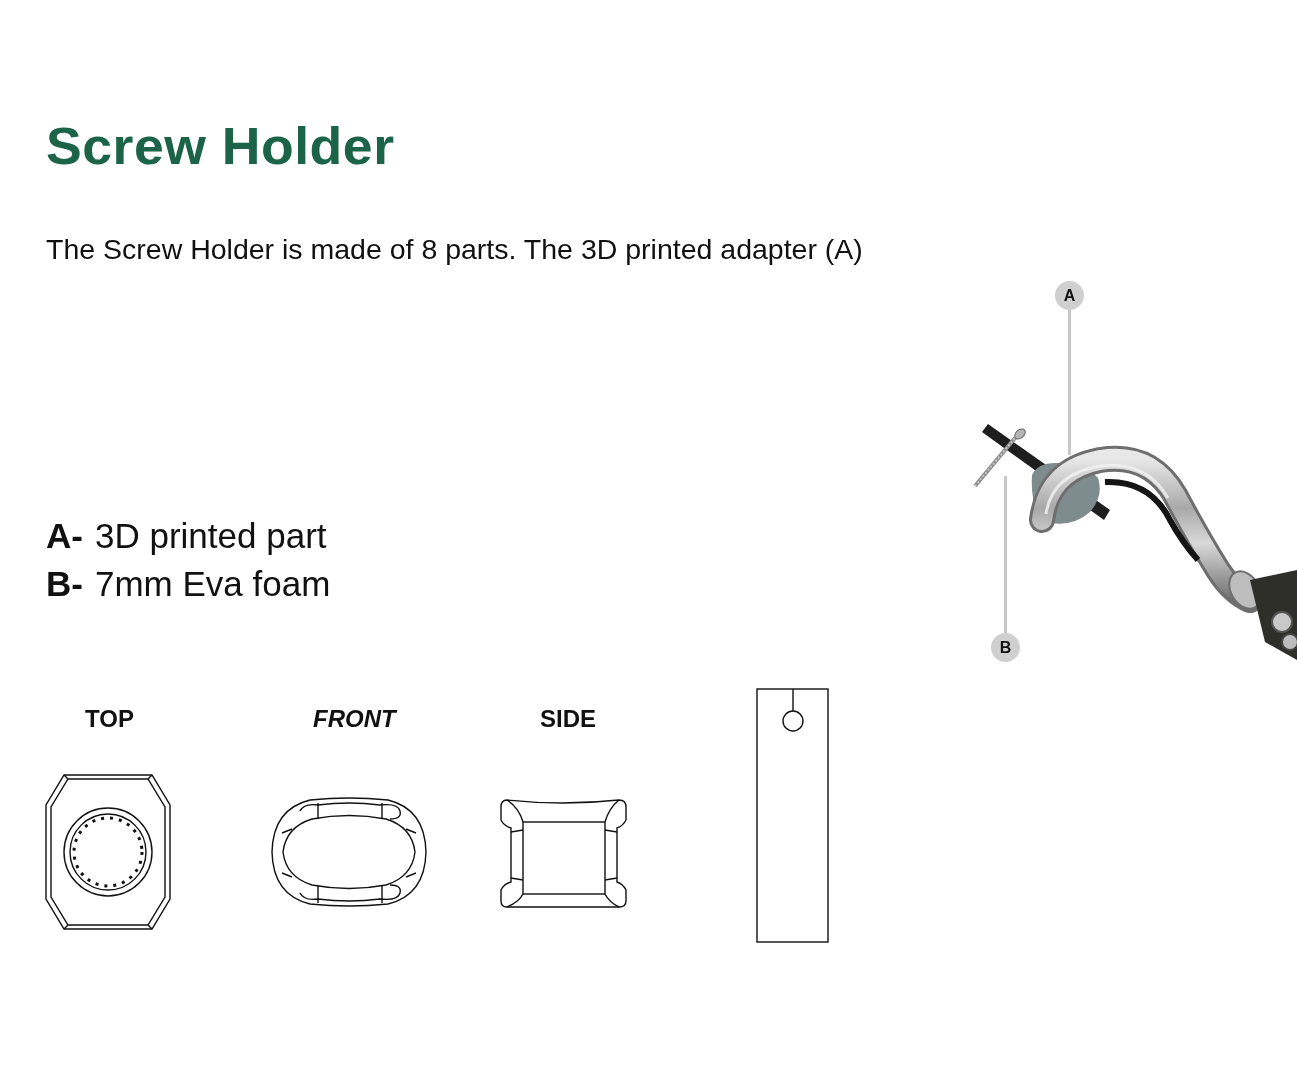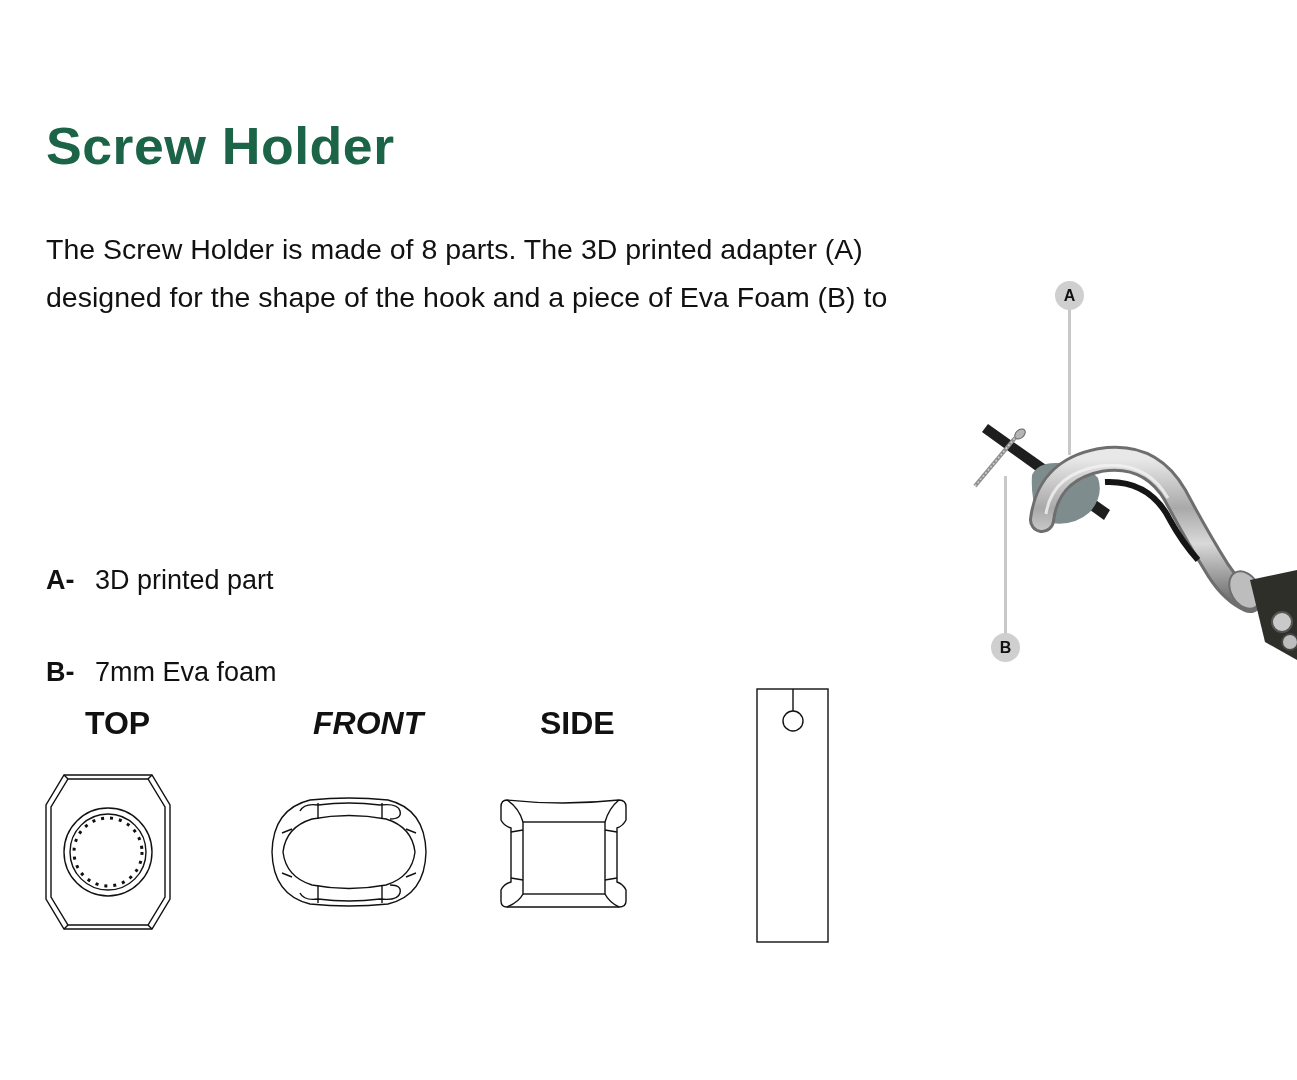--- a/index.html
+++ b/index.html
@@ -12,41 +12,40 @@
       font-family: "Liberation Sans", sans-serif; font-weight: 700;
       font-size: 52px; letter-spacing: 0.5px; color: #1b6447; margin: 0;
       transform: scaleX(1.03); transform-origin: left top;
     }
     .desc {
       position: absolute; left: 46px; top: 225px; width: 960px;
       font-size: 28.5px; line-height: 48px; color: #111; margin: 0;
     }
     .desc span { display: block; white-space: nowrap; }
     .legend { position: absolute; left: 46px; top: 512px; margin: 0; padding: 0; list-style: none; }
-    .legend li { font-size: 27px; line-height: 48px; white-space: nowrap; margin-top: 44px; }
+    .legend li { font-size: 35px; line-height: 48px; white-space: nowrap; }
     .legend .key { font-weight: 700; display: inline-block; width: 49px; }
     .view-label {
-      position: absolute; top: 705px; font-weight: 700; font-size: 32px; color: #111;
+      position: absolute; top: 705px; font-weight: 700; font-size: 24px; color: #111;
     }
     .drawing { position: absolute; }
     .callout-dot {
       position: absolute; width: 29px; height: 29px; border-radius: 50%;
       background: #cfcfcf; font-weight: 700; font-size: 16px; color: #111;
       display: flex; align-items: center; justify-content: center;
     }
     .callout-line { position: absolute; width: 3px; background: #c8c8c8; }
   </style>
 </head>
 <body>
 
 <h1 class="title">Screw Holder</h1>
 
 <p class="desc">
   <span>The Screw Holder is made of 8 parts. The 3D printed adapter (A)</span>
-  <span>designed for the shape of the hook and a piece of Eva Foam (B) to</span>
 </p>
 
 <ul class="legend">
   <li>
     <span class="key">A-</span><span>3D printed part</span>
   </li>
   <li>
     <span class="key">B-</span><span>7mm Eva foam</span>
   </li>
 </ul>

